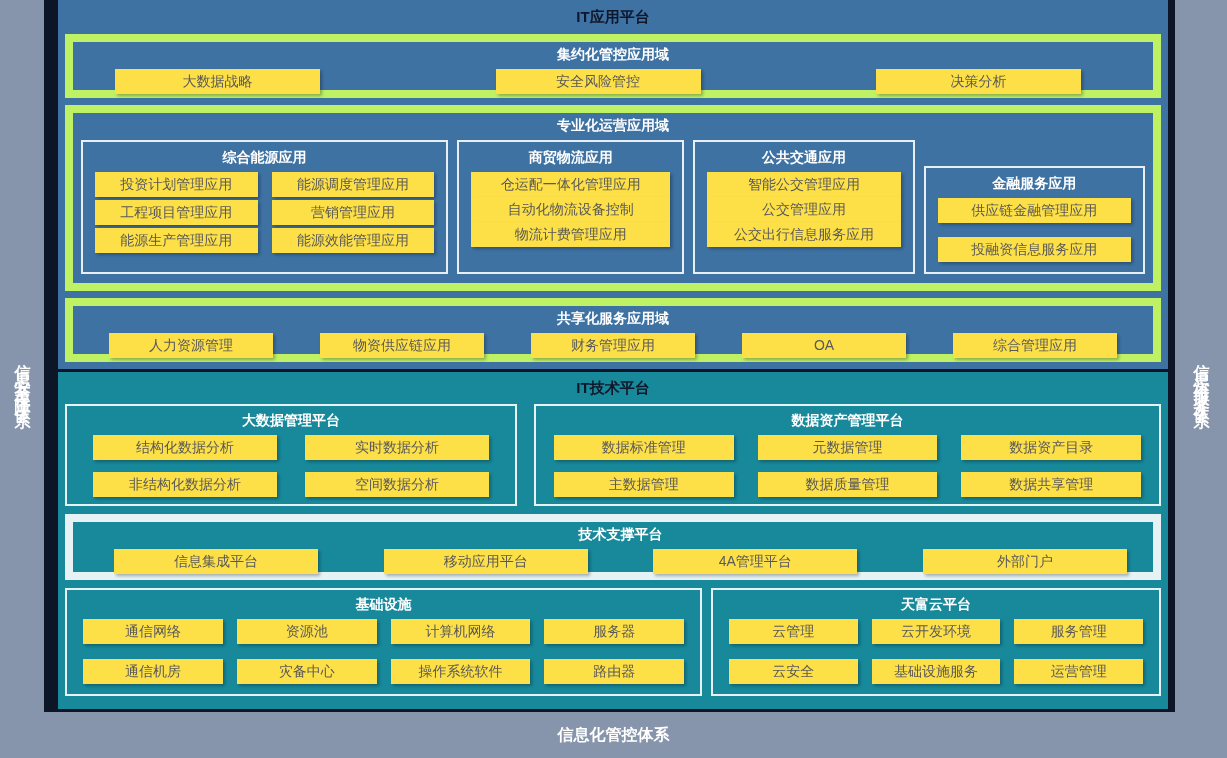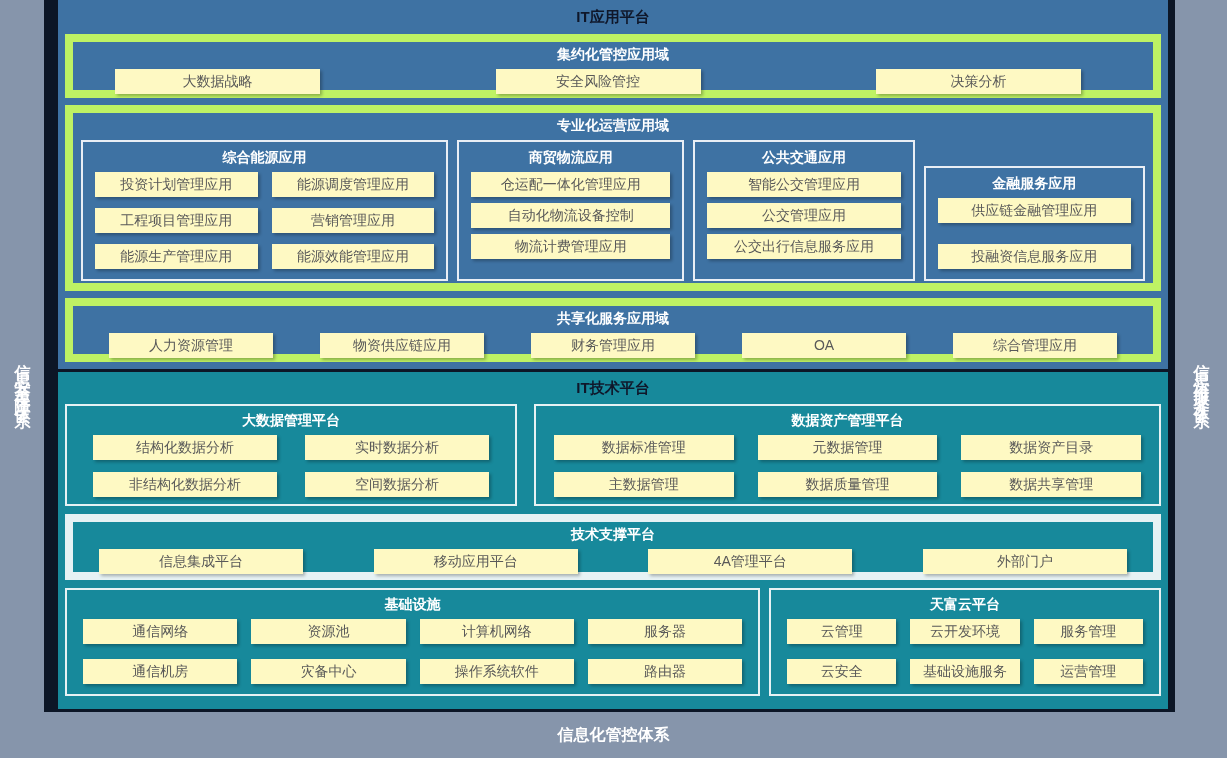--- a/index.html
+++ b/index.html
@@ -19,61 +19,61 @@
   .bottom-bar { position:absolute; left:0; bottom:0; width:1227px; height:46px;
                 background:#8695ab; color:#fff; display:flex; align-items:center;
                 justify-content:center; font-weight:bold; font-size:16px; z-index:2; }
   
   .app-panel  { position:absolute; left:58px; top:0;    width:1110px; height:369px; background:#3e72a3; }
   .tech-panel { position:absolute; left:58px; top:372px; width:1110px; height:337px; background:#17899b; }
   .panel-title { text-align:center; color:#0f172a; font-weight:bold; font-size:15px; padding:8px 0 7px; }
   .tech-panel .panel-title { padding:7px 0 6px; }
 
   .sbox { border:8px solid #bef264; margin:0 7px 7px; display:flex; flex-direction:column; }
-  .tech-panel .sbox { border-color:#e6f2f4; }
+  .tech-panel .sbox { border-color:#e6f2f4;padding-left:15px; }
   .sec-title { text-align:center; color:#fff; font-size:14px; font-weight:600; padding:4px 0 5px; }
 
-  .btn { background:#fef9c3; color:#595959; font-size:14px; height:25px; line-height:25px;
+  .btn { background:#fde047; color:#595959; font-size:14px; height:25px; line-height:25px;
          text-align:center; box-shadow:2px 2px 3px rgba(0,0,0,0.28);
          overflow:hidden; white-space:nowrap; }
 
   
   .box-a { height:64px; }
   .row-a { display:flex; justify-content:space-between; padding:0 72px 0 42px; }
   .row-a .btn { width:205px; }
 
   .box-b { height:186px; }
   .groups-row { display:flex; gap:9px; padding:0 8px 9px; flex:1; }
   .group { border:2px solid #e9eef5; display:flex; flex-direction:column; padding:3px 12px 10px; }
   .g-energy { width:372px; }
   .g-trade  { width:230px; }
   .g-transit{ width:224px; }
   .g-finance{ width:224px;margin-top:26px; }
-  .grid2 { display:grid; grid-template-columns:1fr 1fr; gap:11px 14px; }
-  .stack { display:flex; flex-direction:column; gap:6px; }
+  .grid2 { display:grid; grid-template-columns:1fr 1fr; gap:3px 14px; }
+  .stack { display:flex; flex-direction:column; gap:0; }
   .fin-col { display:flex; flex-direction:column; flex:1; }
   .fin-spacer { flex:1; }
 
   .box-c { height:64px; }
   .row-c { display:flex; justify-content:space-between; padding:0 36px; }
   .row-c .btn { width:164px; }
 
   
   .trow { display:flex; gap:9px; margin:0 7px 8px; }
   .tbox { border:2px solid #e6f2f4; display:flex; flex-direction:column; padding:2px 14px 10px; }
   .t-bigdata { width:452px; height:102px; }
   .t-asset   { flex:1; height:102px;margin-left:8px; }
   .t-bigdata .grid2 { padding:0 12px; gap:12px 28px; }
   .grid3 { display:grid; grid-template-columns:1fr 1fr 1fr; gap:12px 24px; padding:0 4px; }
 
   .box-support { height:66px; margin:0 7px 8px; }
   .row-support { display:flex; justify-content:space-between; padding:0 26px; }
   .row-support .btn { width:204px; }
 
-  .t-infra { width:695px; height:108px; }
+  .t-infra { width:637px; height:108px; }
   .t-cloud { flex:1; height:108px; }
   .grid4 { display:grid; grid-template-columns:1fr 1fr 1fr 1fr; gap:15px 14px; padding:0 2px; }
   .t-cloud .grid3 { gap:15px 14px; padding:0 2px; }
 </style>
 </head>
 <body>
 
 <div class="stage">
 
   <div class="rail rail-left">

